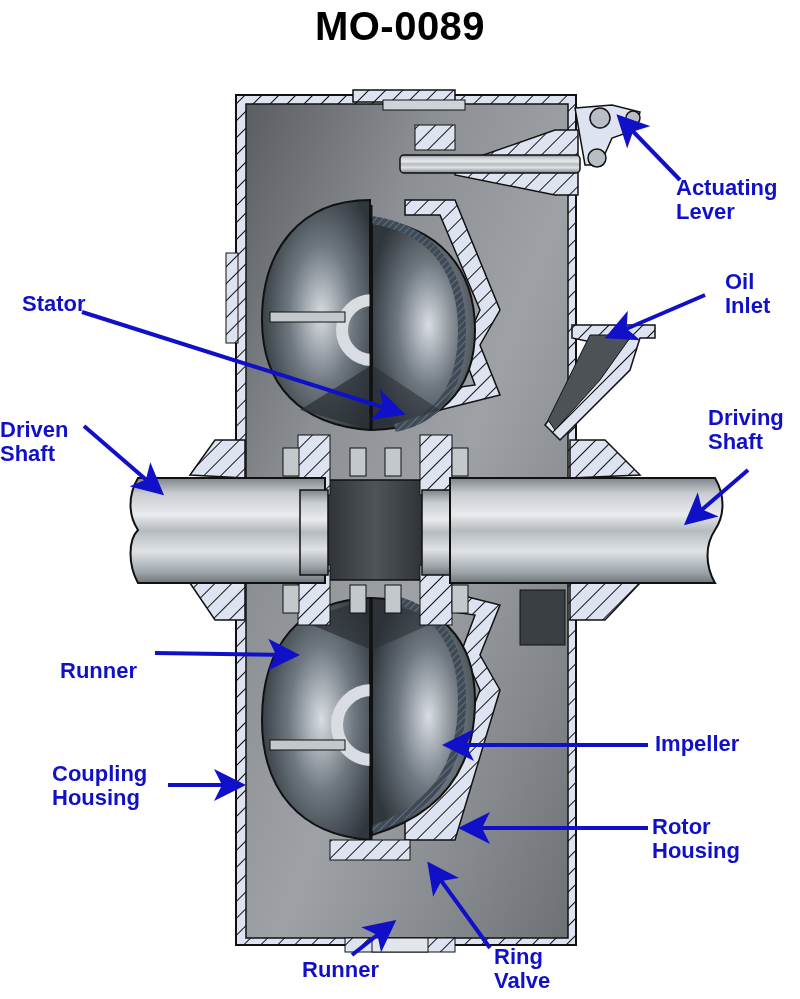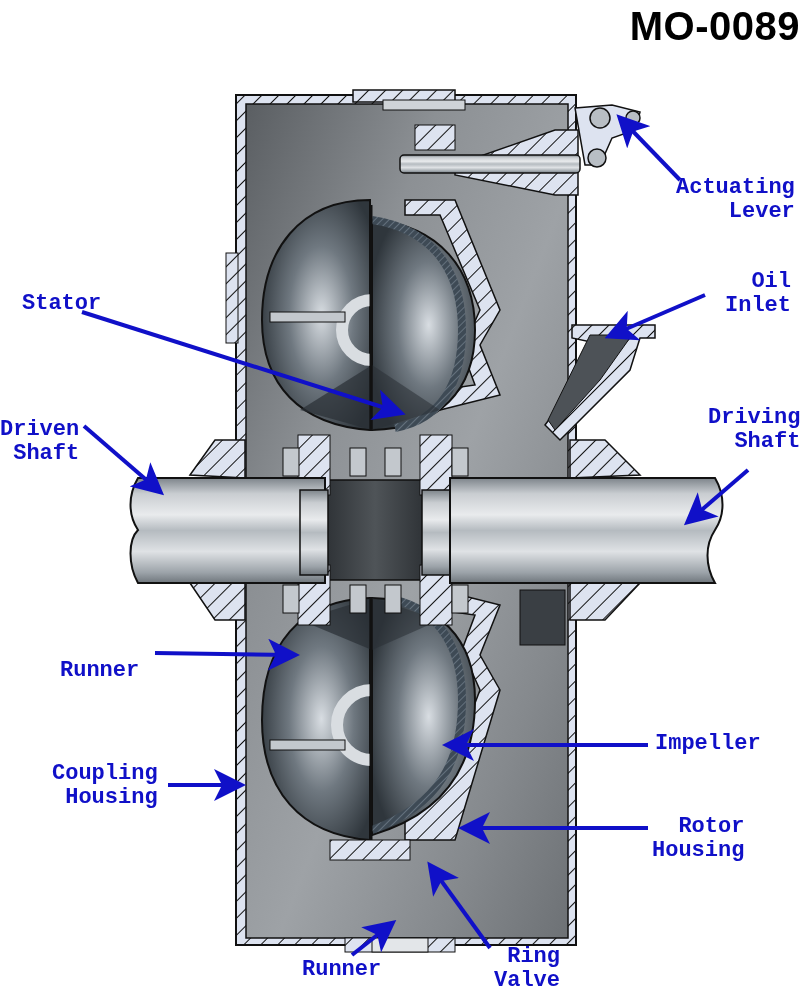--- a/index.html
+++ b/index.html
@@ -1,19 +1,19 @@
 <!DOCTYPE html>
 <html><head>
 <meta charset="utf-8">
 <style>
   html,body{margin:0;padding:0;background:#ffffff;}
   body{width:800px;height:999px;position:relative;overflow:hidden;font-family:"Liberation Sans",sans-serif;}
-  #title{position:absolute;left:0;top:4px;width:800px;text-align:right;font-weight:bold;font-size:40px;color:#000;letter-spacing:0.5px;}
+  #title{position:absolute;left:0;top:4px;width:800px;text-align:center;font-weight:bold;font-size:40px;color:#000;letter-spacing:0.5px;}
   svg#diagram{position:absolute;left:0;top:0;}
-  .lbl{position:absolute;font-weight:bold;font-size:22px;line-height:24px;color:#1010c8;text-align:right;white-space:nowrap;font-family:Liberation Mono, monospace;}
+  .lbl{position:absolute;font-weight:bold;font-size:22px;line-height:24px;color:#1010c8;text-align:left;white-space:nowrap;}
 </style>
 </head>
 <body>
 
 <div id="title">MO-0089</div>
 
 <svg id="diagram" width="800" height="999" viewBox="0 0 800 999">
   <defs>
     <pattern id="hatch" width="12" height="12" patternUnits="userSpaceOnUse" patternTransform="rotate(45)">
       <rect width="12" height="12" fill="#dde3f0"></rect>

